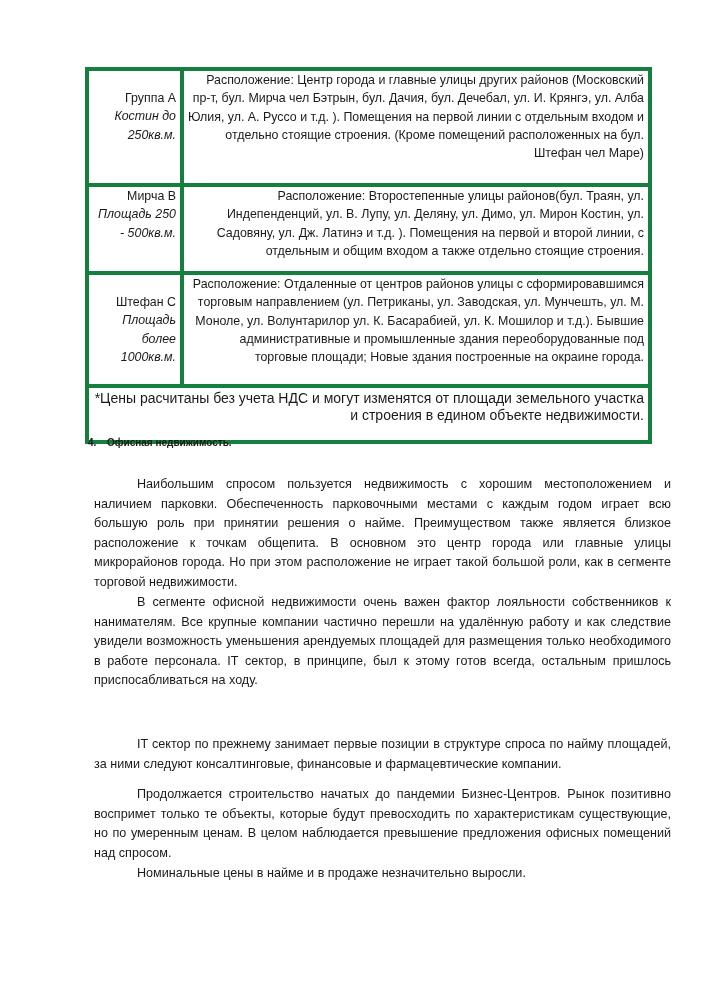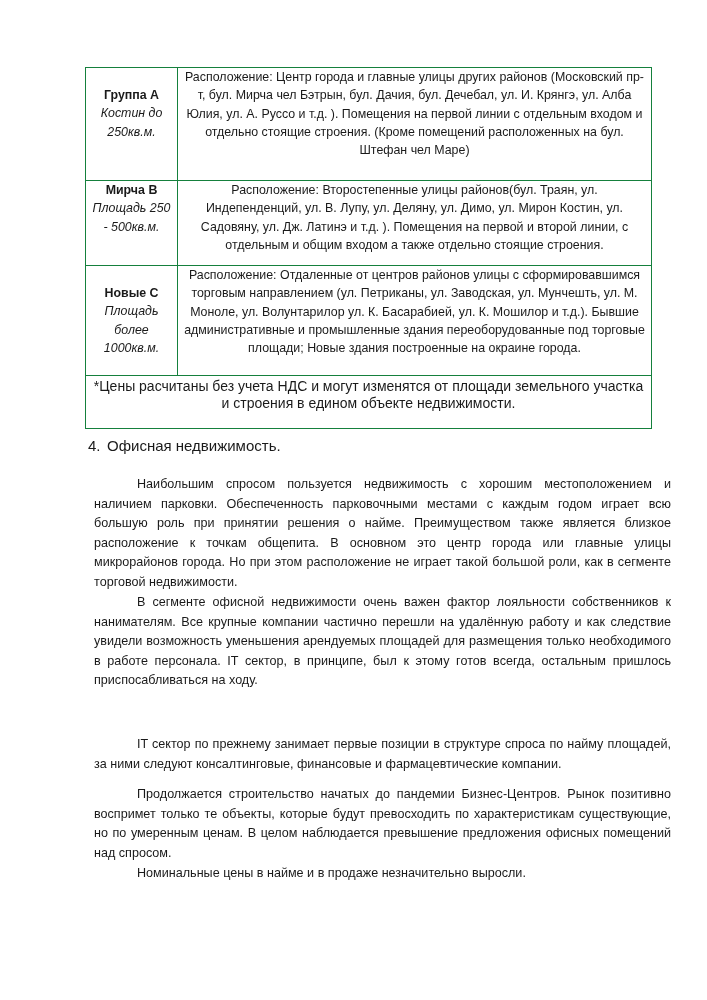--- a/index.html
+++ b/index.html
@@ -1,31 +1,31 @@
 <!DOCTYPE html>
 <html><head>
 <meta charset="utf-8">
 <style>
   html, body { margin: 0; padding: 0; background: #ffffff; }
   body { width: 707px; height: 1000px; position: relative; overflow: hidden;
          font-family: "Liberation Sans", sans-serif; color: #1a1a1a; }
   .page { position: absolute; left: 0; top: 0; width: 707px; height: 1000px; }
   table.groups { position: absolute; left: 85px; top: 67px; width: 567px;
                  border-collapse: collapse; font-size: 12.4px; line-height: 18.3px; }
-  table.groups td { border: 1px solid #15803d; vertical-align: middle; text-align: center; padding: 0 4px; }
+  table.groups td { border: 4px solid #15803d; vertical-align: middle; text-align: right; padding: 0 4px; }
   td.group-cell { width: 83px; }
-  .g-name { font-weight: bold; display: block; }
+  .g-name { font-weight: normal; display: block; }
   .g-area { font-style: italic; display: block; }
   tr.rowA td { height: 94px; vertical-align: top; padding-top: 0; }
   tr.rowA td.group-cell { vertical-align: top; padding-top: 18px; }
   tr.rowB td { height: 84px; vertical-align: top; }
   tr.rowC td { height: 109px; }
   tr.rowC td.desc-cell { vertical-align: top; }
   tr.note td { height: 50px; font-size: 14px; line-height: 17px; vertical-align: top; padding-top: 2px; }
-  .heading { position: absolute; left: 88px; top: 437px; font-size: 15px; font-weight: normal; }
+  .heading { position: absolute; left: 88px; top: 437px; font-size: 10px; font-weight: bold; }
   .heading .num { display: inline-block; width: 19px; }
   .para { position: absolute; left: 86px; width: 577px; font-size: 12.6px; line-height: 19.6px;
           text-align: justify; margin: 8px; }
   .para .indent { display: inline-block; width: 43px; }
 </style>
 </head>
 <body>
 
 <div class="page">
 
@@ -40,21 +40,21 @@
     </tr>
     <tr class="rowB">
       <td class="group-cell">
         <span class="g-name">Мирча В</span>
         <span class="g-area">Площадь 250 - 500кв.м.</span>
       </td>
       <td class="desc-cell">Расположение: Второстепенные улицы районов(бул. Траян, ул. Индепенденций, ул. В. Лупу, ул. Деляну, ул. Димо, ул. Мирон Костин, ул. Садовяну, ул. Дж. Латинэ и т.д. ).  Помещения на первой и второй линии, с отдельным и общим входом а также отдельно стоящие строения.</td>
     </tr>
     <tr class="rowC">
       <td class="group-cell">
-        <span class="g-name">Новые С</span>
+        <span class="g-name">Штефан С</span>
         <span class="g-area">Площадь более 1000кв.м.</span>
       </td>
       <td class="desc-cell">Расположение: Отдаленные от центров районов улицы с сформировавшимся торговым направлением (ул. Петриканы, ул. Заводская, ул. Мунчешть, ул. М. Моноле, ул. Волунтарилор ул. К. Басарабией, ул. К. Мошилор и т.д.). Бывшие административные и промышленные здания переоборудованные под торговые площади; Новые здания построенные на окраине города.</td>
     </tr>
     <tr class="note">
       <td colspan="2">*Цены расчитаны без учета НДС и могут изменятся от площади земельного участка и строения в едином объекте недвижимости.</td>
     </tr>
   </tbody>
     </table>
 

